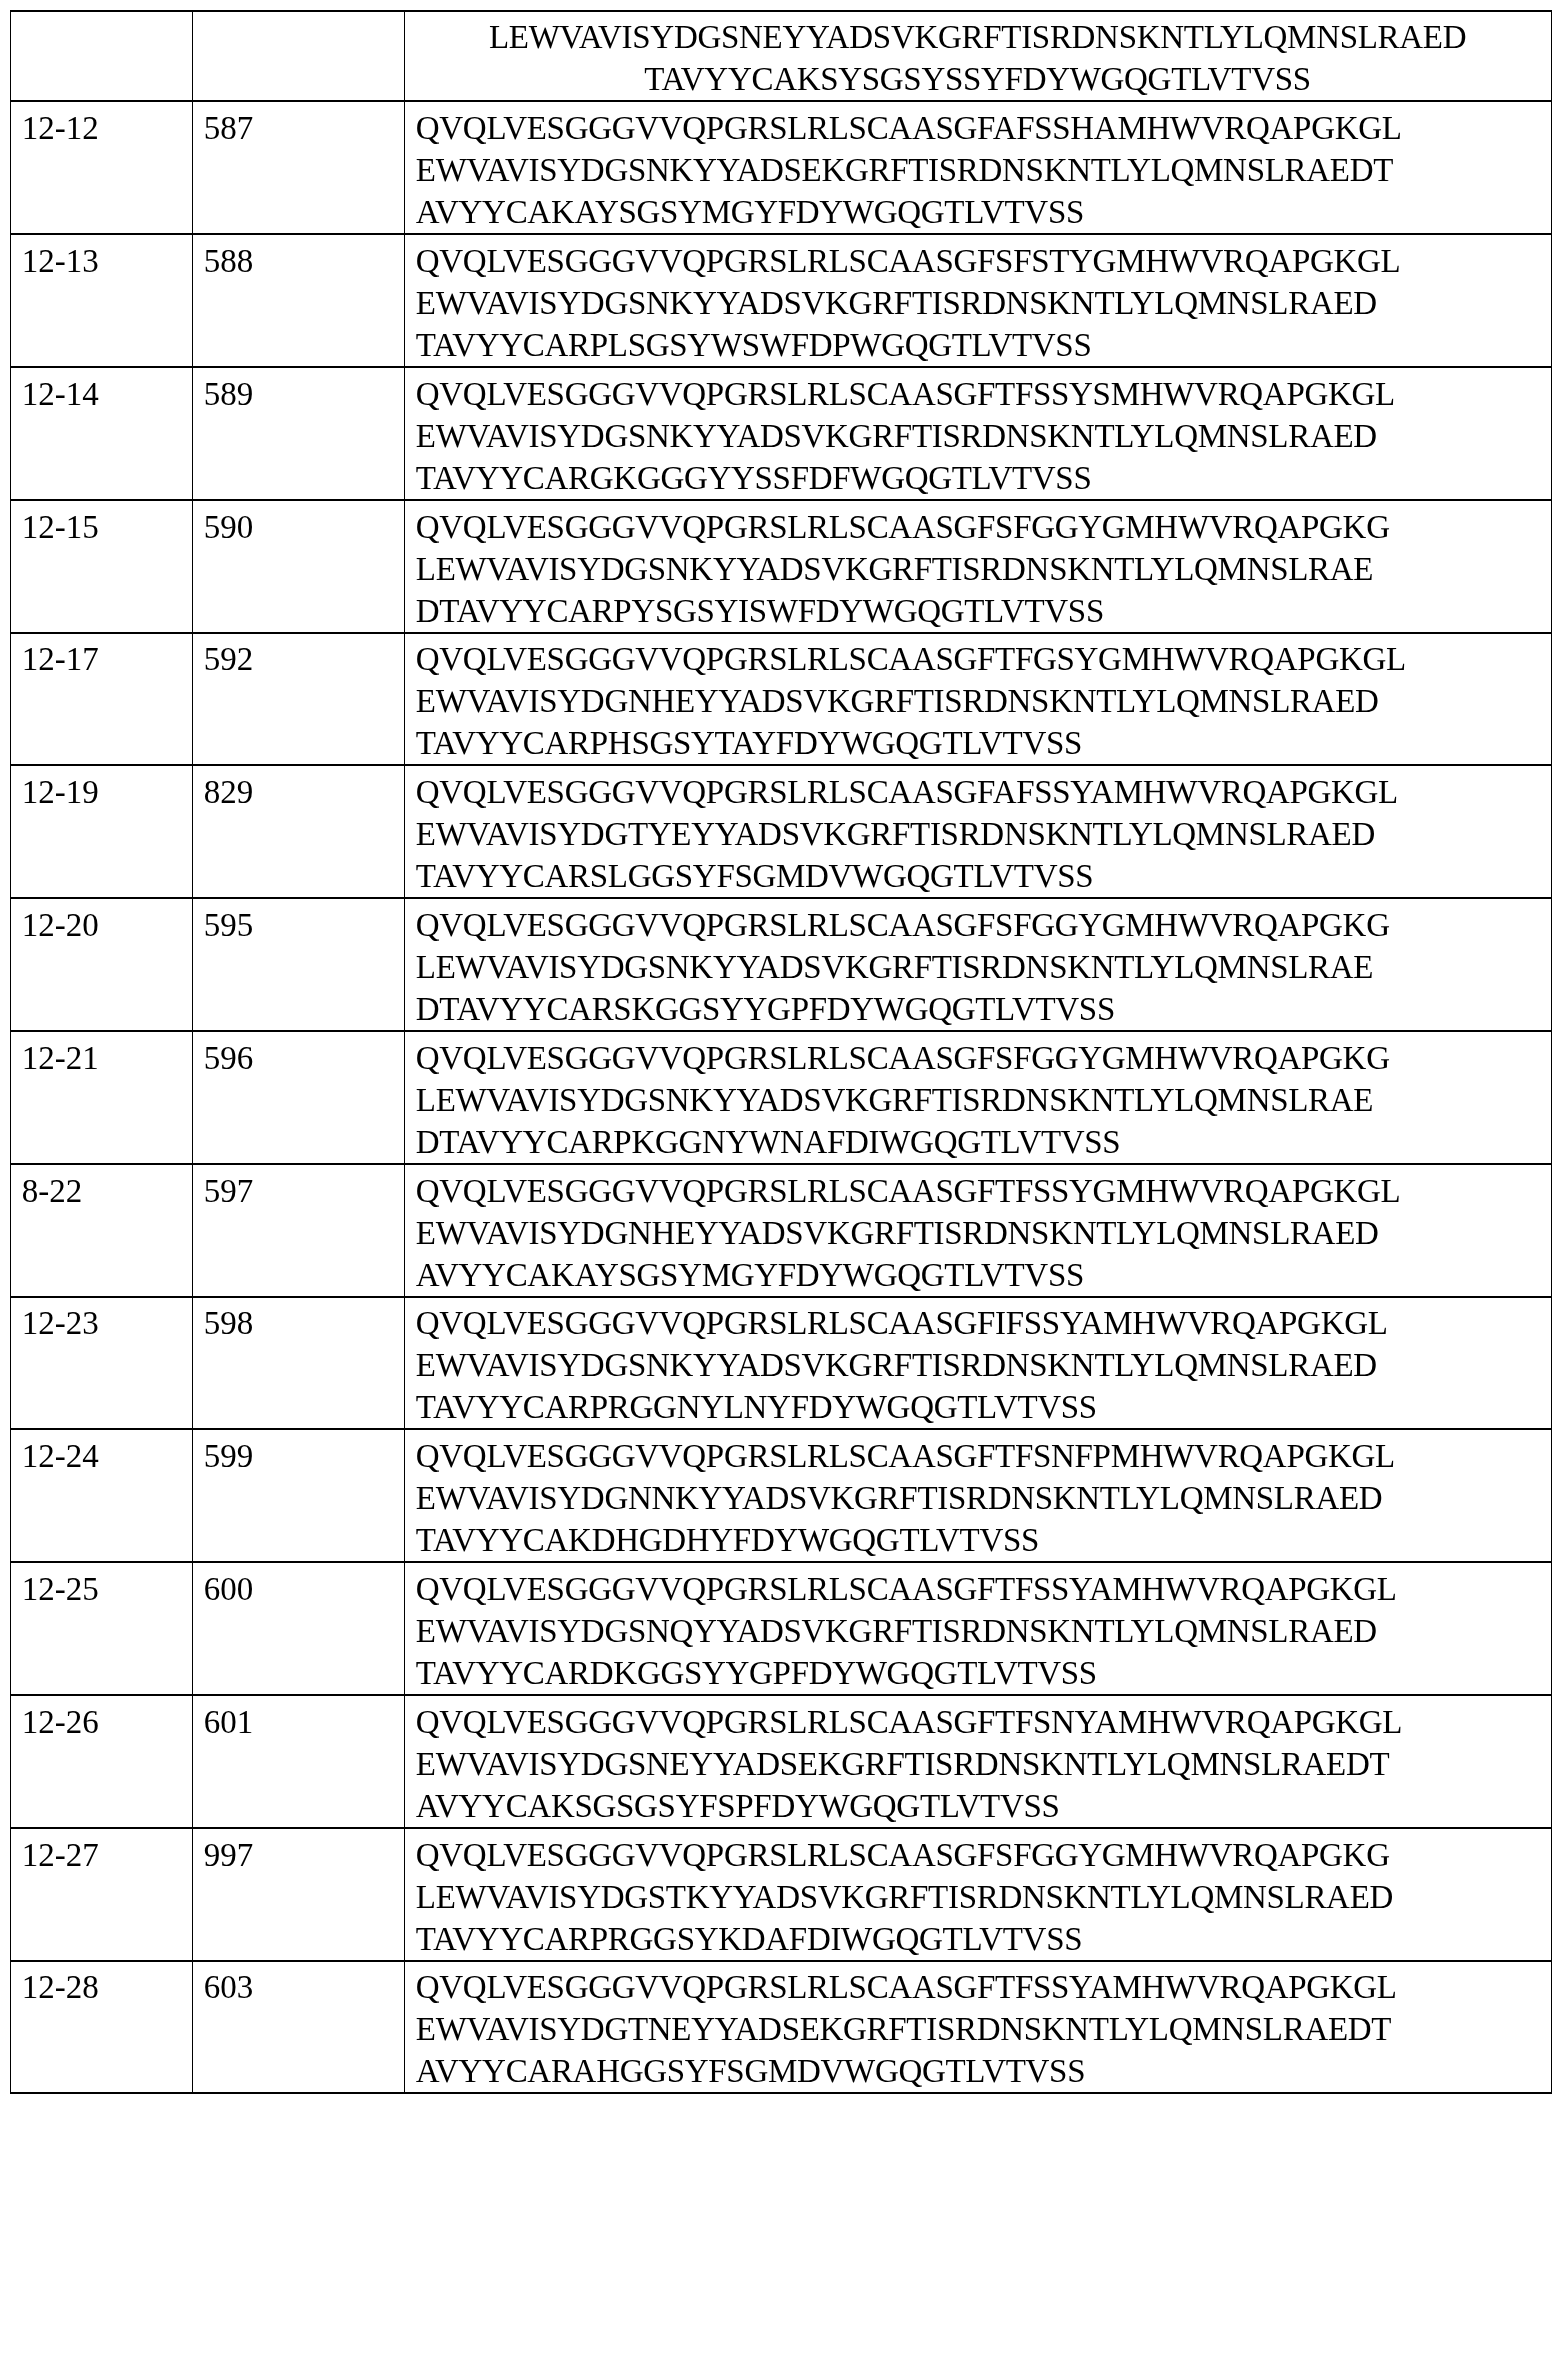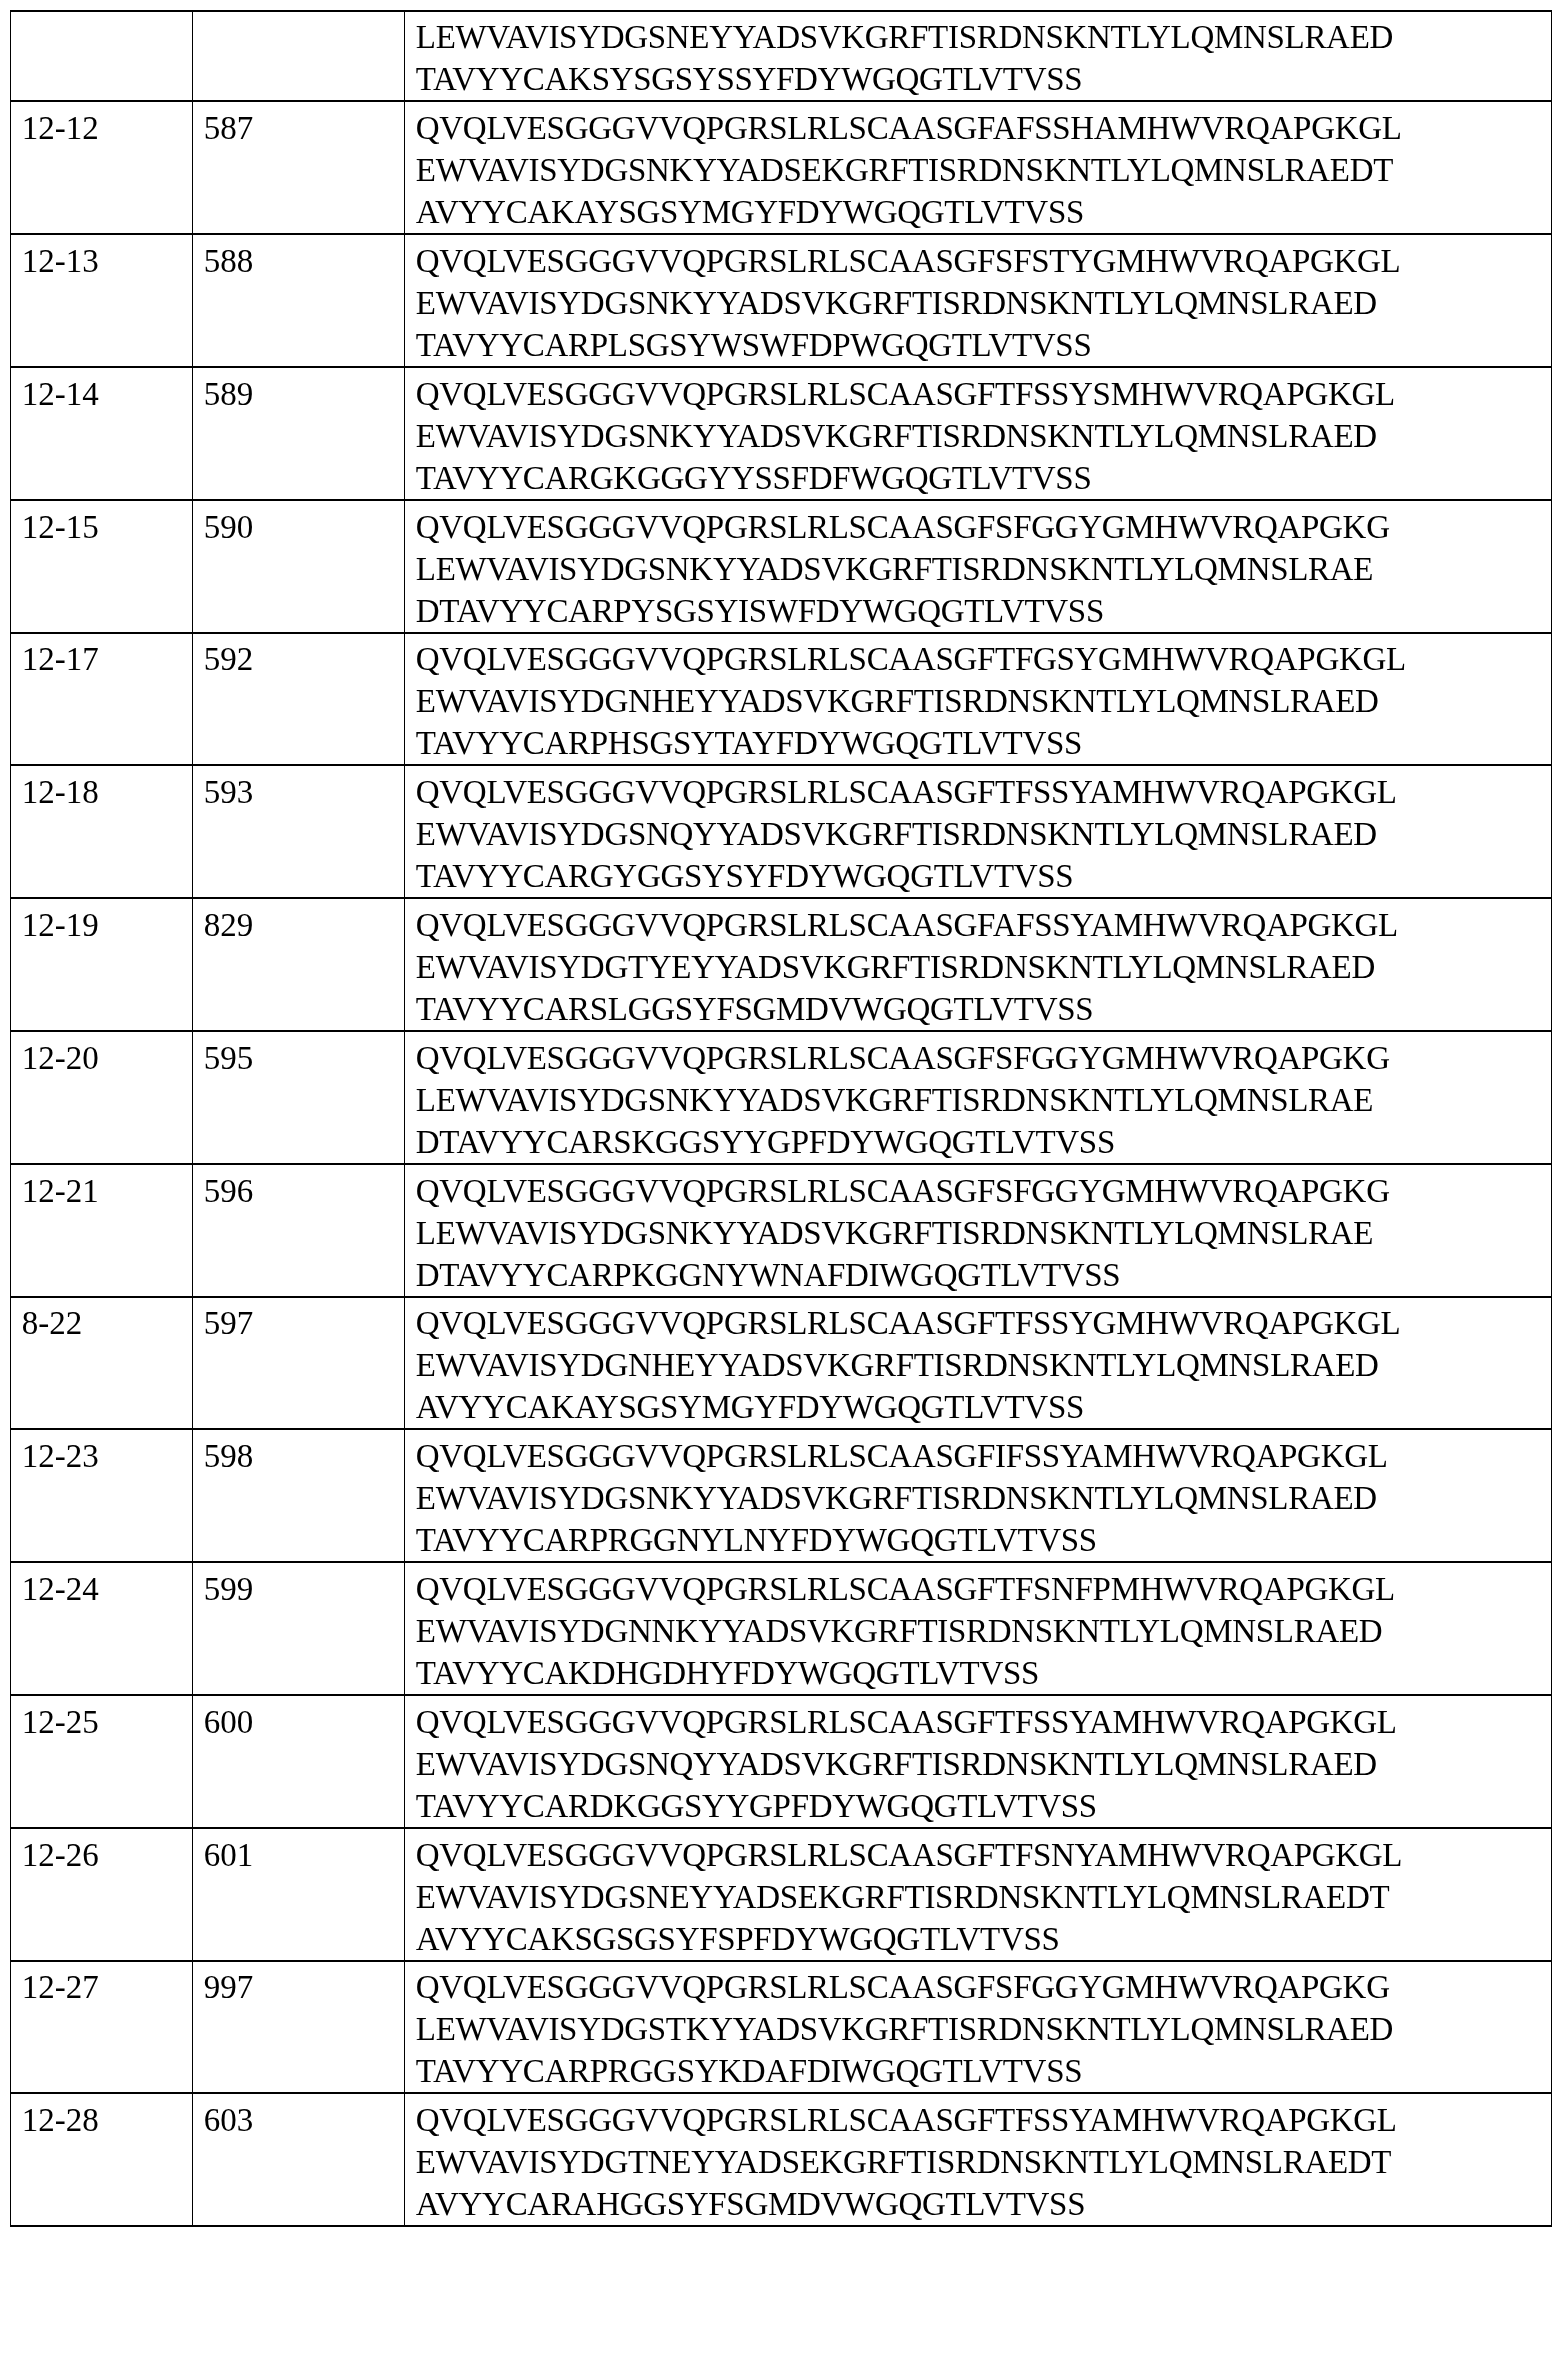--- a/index.html
+++ b/index.html
@@ -7,21 +7,21 @@
          font-family: "Liberation Serif", "DejaVu Serif", serif; color: #000; }
   table.seq { position: absolute; left: 9.6px; top: 9.6px; width: 1542px;
               border-collapse: collapse; table-layout: fixed; }
   table.seq td { border: 2.4px solid #000; border-left-width: 1.6px; border-right-width: 1.6px;
                  vertical-align: top; padding: 4.8px 11.2px 0 11.2px; font-size: 33px;
                  line-height: 42px; }
   col.c1 { width: 182px; }
   col.c2 { width: 212px; }
   td.seqcell { letter-spacing: -0.3px; white-space: nowrap; }
   td.seqcell div { height: 42px; }
-  tr.first td { padding-top: 4.8px; }
+  tr.first td { padding-top: 4.8px; text-align: center; }
   tr.row td { height: 118px; margin-top: 44px; }
 </style>
 </head>
 <body>
 
 <table class="seq">
   <colgroup>
       <col class="c1">
       <col class="c2">
       <col>
@@ -71,29 +71,20 @@
           <div>DTAVYYCARPYSGSYISWFDYWGQGTLVTVSS</div>
         </td>
   </tr>
       <tr class="row">
     <td>12-17</td>
     <td>592</td>
     <td class="seqcell">
           <div>QVQLVESGGGVVQPGRSLRLSCAASGFTFGSYGMHWVRQAPGKGL</div>
           <div>EWVAVISYDGNHEYYADSVKGRFTISRDNSKNTLYLQMNSLRAED</div>
           <div>TAVYYCARPHSGSYTAYFDYWGQGTLVTVSS</div>
-        </td>
-  </tr>
-      <tr class="row">
-    <td>12-18</td>
-    <td>593</td>
-    <td class="seqcell">
-          <div>QVQLVESGGGVVQPGRSLRLSCAASGFTFSSYAMHWVRQAPGKGL</div>
-          <div>EWVAVISYDGSNQYYADSVKGRFTISRDNSKNTLYLQMNSLRAED</div>
-          <div>TAVYYCARGYGGSYSYFDYWGQGTLVTVSS</div>
         </td>
   </tr>
       <tr class="row">
     <td>12-19</td>
     <td>829</td>
     <td class="seqcell">
           <div>QVQLVESGGGVVQPGRSLRLSCAASGFAFSSYAMHWVRQAPGKGL</div>
           <div>EWVAVISYDGTYEYYADSVKGRFTISRDNSKNTLYLQMNSLRAED</div>
           <div>TAVYYCARSLGGSYFSGMDVWGQGTLVTVSS</div>
         </td>

